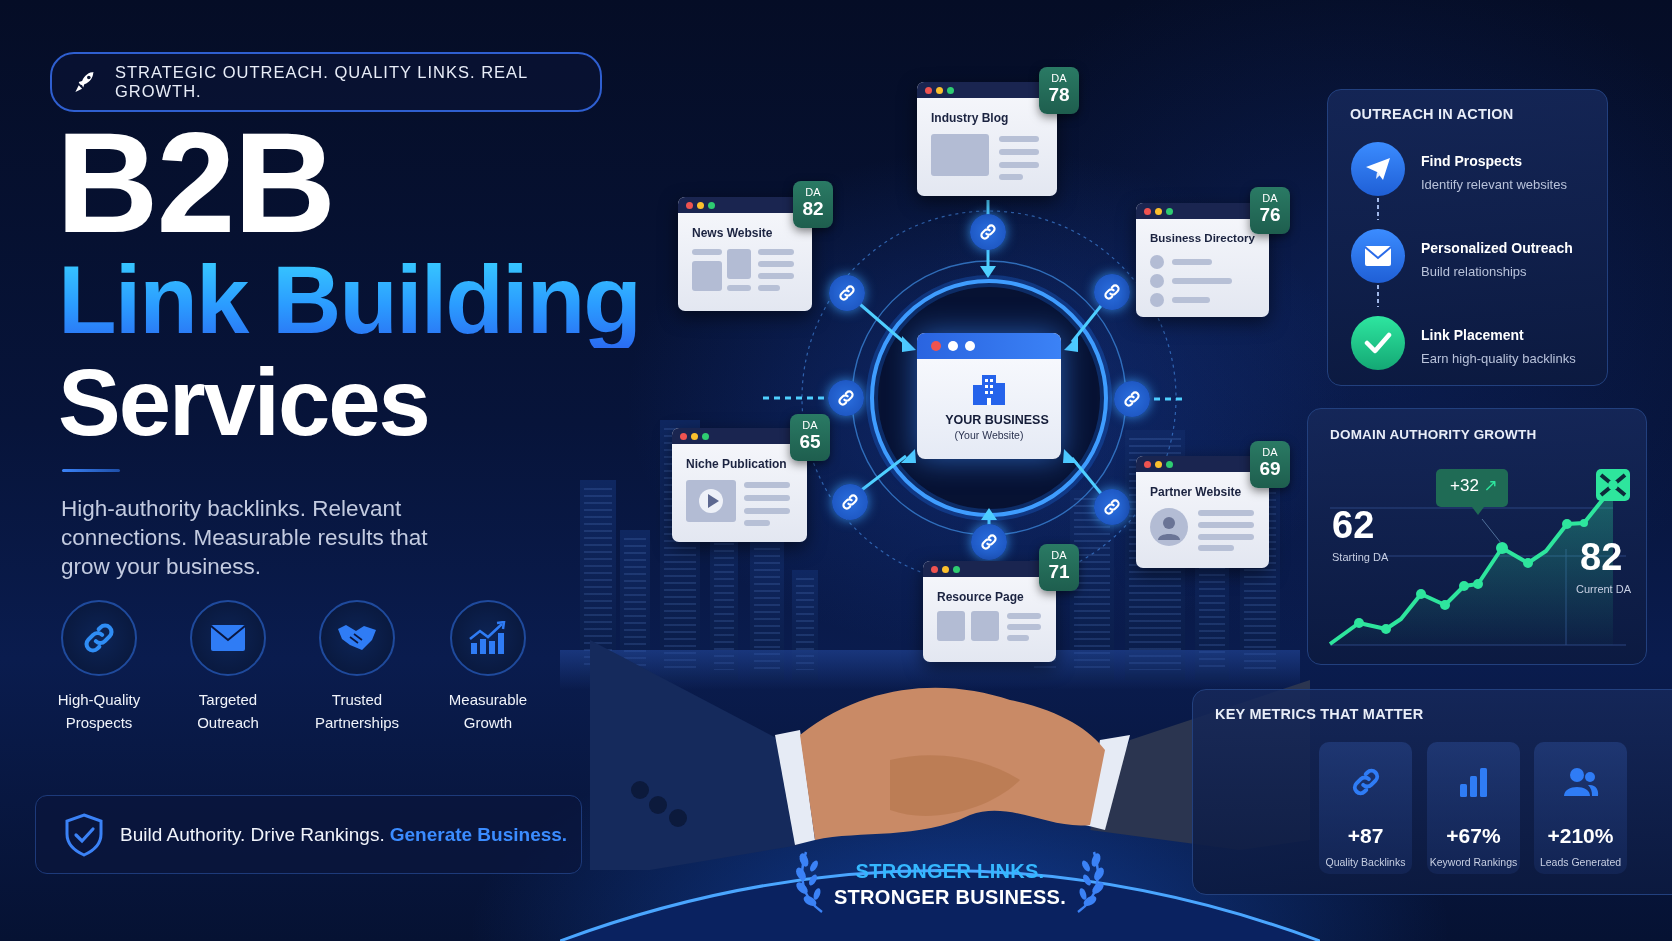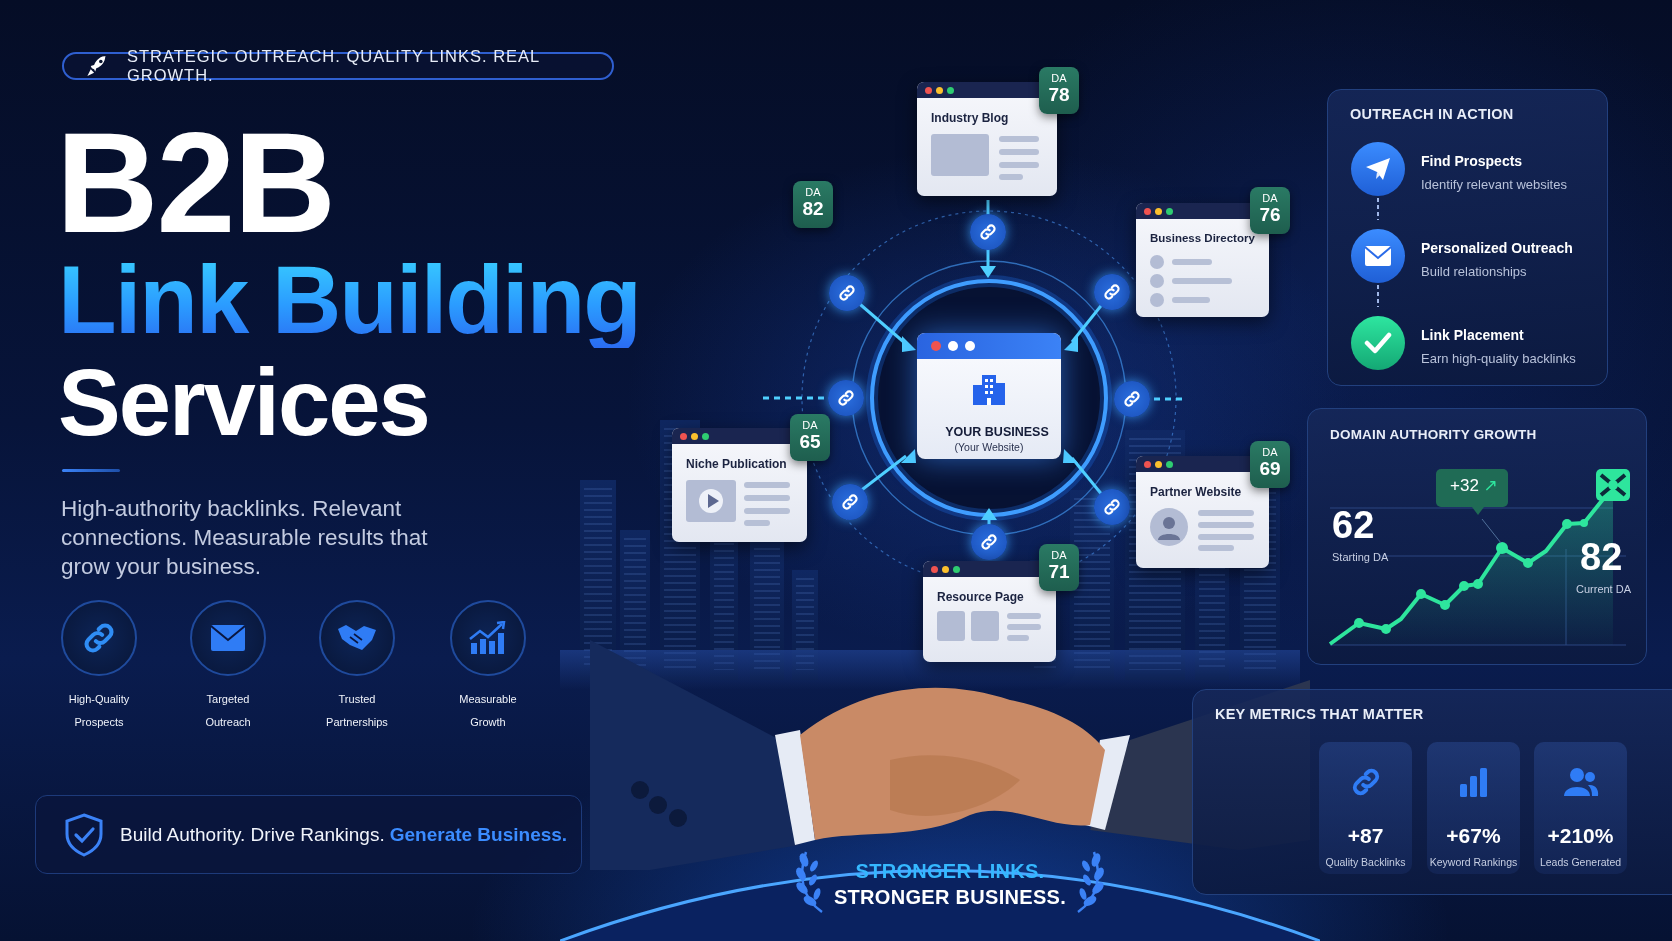--- a/index.html
+++ b/index.html
@@ -10,51 +10,51 @@
       radial-gradient(ellipse 700px 300px at 960px 930px, rgba(30,110,255,0.45), transparent 70%),
       radial-gradient(ellipse 600px 500px at 1350px 300px, rgba(20,50,130,0.35), transparent 70%),
       linear-gradient(180deg,#050d26 0%,#07143a 45%,#0a1c4e 70%,#061233 100%);}
   .abs{position:absolute;}
   
   .city{position:absolute;left:560px;top:360px;width:740px;height:320px;}
   .bld{position:absolute;bottom:0;background:linear-gradient(180deg,#112a66,#0b1d48);opacity:.85;}
   .bld::after{content:"";position:absolute;inset:8px 4px 10px 4px;background:repeating-linear-gradient(180deg,rgba(120,170,255,.18) 0 2px,transparent 2px 7px);}
   .water{position:absolute;left:560px;top:650px;width:740px;height:40px;background:linear-gradient(180deg,rgba(40,80,170,.5),rgba(10,25,70,.1));}
   
-  .pill{left:62px;top:52px;width:552px;height:28px;border:2px solid #2f5fd0;border-radius:24px;box-sizing:border-box;display:flex;align-items:center;background:rgba(10,20,55,.6);}
+  .pill{left:50px;top:52px;width:552px;height:60px;border:2px solid #2f5fd0;border-radius:24px;box-sizing:border-box;display:flex;align-items:center;background:rgba(10,20,55,.6);}
   .pill .rocket{width:28px;height:28px;margin-left:20px;margin-right:16px;}
   .pill span{font-size:16.5px;letter-spacing:1px;color:#e8edf8;}
   .h-b2b{left:56px;top:112px;font-size:142px;font-weight:bold;line-height:1;letter-spacing:-2px;color:#fff;}
   .h-link{left:58px;top:252px;font-size:96px;font-weight:bold;line-height:1;letter-spacing:-2px;
     background:linear-gradient(180deg,#39d0ff 0%,#2b9cff 55%,#2a6cf2 100%);-webkit-background-clip:text;background-clip:text;color:transparent;}
   .h-services{left:58px;top:356px;font-size:94px;font-weight:bold;line-height:1;letter-spacing:-2px;color:#fff;}
   .divider{left:62px;top:469px;width:58px;height:3px;background:linear-gradient(90deg,#3b82f6,#1e4fa8);border-radius:2px;}
   .para{left:61px;top:494px;width:400px;font-size:22.5px;line-height:29px;color:#c3cbe0;}
   .feat{position:absolute;top:600px;width:130px;text-align:center;}
   .feat .ring{width:72px;height:72px;margin:0 auto;border:2px solid #1f4a9c;border-radius:50%;background:radial-gradient(circle,#0d2456,#081536);display:flex;align-items:center;justify-content:center;}
-  .feat .lbl{margin-top:12px;font-size:11px;line-height:23px;color:#f0f3fa;}
+  .feat .lbl{margin-top:12px;font-size:15px;line-height:23px;color:#f0f3fa;}
   .banner{left:35px;top:795px;width:547px;height:79px;border:1.5px solid #1d3a7a;border-radius:12px;box-sizing:border-box;background:rgba(10,22,60,.7);display:flex;align-items:center;}
   .banner svg{margin-left:28px;margin-right:16px;}
   .banner .t1{font-size:19px;color:#f1f4fb;}
   .banner .t2{font-size:19px;color:#3b8cff;font-weight:bold;margin-left:5px;}
   
   .card{position:absolute;width:134px;height:114px;background:linear-gradient(180deg,#f7f8fc,#e3e7f1);border-radius:7px;box-shadow:0 6px 18px rgba(0,0,0,.5);overflow:hidden;}
   .card .bar{height:16px;background:#1a2550;display:flex;align-items:center;padding-left:8px;gap:4px;}
   .dot{width:7px;height:7px;border-radius:50%;display:inline-block;}
   .card .title{font-size:12px;font-weight:bold;color:#1b2340;margin:13px 0 0 14px;}
   .card .body{position:absolute;left:14px;top:52px;right:12px;bottom:12px;}
   .ph{position:absolute;background:#b3bcd4;border-radius:3px;}
   .ln{position:absolute;height:6px;background:#b7c0d6;border-radius:3px;}
   .da{position:absolute;width:40px;height:47px;border-radius:8px;background:linear-gradient(180deg,#2a7a64,#1e5e4e);box-shadow:0 3px 10px rgba(0,0,0,.5);text-align:center;color:#fff;}
   .da .k{font-size:11px;margin-top:5px;line-height:12px;}
   .da .v{font-size:19px;font-weight:bold;line-height:22px;}
   .center-card{position:absolute;left:917px;top:333px;width:144px;height:126px;border-radius:8px;overflow:hidden;background:linear-gradient(180deg,#fbfcff,#e5eaf5);box-shadow:0 0 30px rgba(60,140,255,.6);}
   .center-card .bar{height:26px;background:linear-gradient(90deg,#2a64e0,#3b82f6);display:flex;align-items:center;padding-left:14px;gap:7px;}
   .center-card .dot{width:10px;height:10px;}
-  .center-card .t1{text-align:center;font-size:12.5px;font-weight:bold;color:#141c38;margin-top:16px;padding-left:16px;}
+  .center-card .t1{text-align:center;font-size:12.5px;font-weight:bold;color:#141c38;margin-top:4px;padding-left:16px;}
   .center-card .t2{text-align:center;font-size:10.5px;color:#2b3350;margin-top:2px;}
   .node{position:absolute;width:36px;height:36px;margin:-18px 0 0 -18px;border-radius:50%;background:radial-gradient(circle,#2a6fe0,#1a4fb8);box-shadow:0 0 12px rgba(60,160,255,.8);display:flex;align-items:center;justify-content:center;}
   
   .panel{position:absolute;border:1.5px solid #22407e;border-radius:14px;box-sizing:border-box;background:linear-gradient(180deg,rgba(22,40,90,.85),rgba(12,26,64,.9));}
   .ph-title{position:absolute;font-size:14.5px;font-weight:bold;color:#e8edf8;letter-spacing:.2px;}
   .step{position:absolute;left:23px;display:flex;align-items:center;}
   .step .ic{width:54px;height:54px;border-radius:50%;display:flex;align-items:center;justify-content:center;flex:none;}
   .step .tx{margin-left:16px;margin-top:6px;}
   .step .a{font-size:14px;font-weight:bold;color:#fff;}
   .step .b{font-size:13px;color:#b8c2da;margin-top:8px;}
@@ -284,20 +284,38 @@
         <div class="ln" style="left:68px;top:15px;width:40px"></div>
         <div class="ln" style="left:68px;top:28px;width:40px"></div>
         <div class="ln" style="left:68px;top:40px;width:24px"></div>
     </div>
   </div>
   <div class="da" style="left:1039px;top:67px">
       <div class="k">DA</div>
       <div class="v">78</div>
     </div>
 
+  <div class="card" style="left:678px;top:197px">
+    <div class="bar">
+        <span class="dot" style="background:#ef5350"></span>
+        <span class="dot" style="background:#fbc02d"></span>
+        <span class="dot" style="background:#2ecc71"></span>
+      </div>
+    <div class="title">News Website</div>
+    <div class="body">
+      <div class="ln" style="left:0;top:0;width:30px"></div>
+      <div class="ph" style="left:0;top:12px;width:30px;height:30px"></div>
+      <div class="ph" style="left:35px;top:0;width:24px;height:30px"></div>
+      <div class="ln" style="left:35px;top:36px;width:24px"></div>
+      <div class="ln" style="left:66px;top:0;width:36px"></div>
+        <div class="ln" style="left:66px;top:12px;width:36px"></div>
+        <div class="ln" style="left:66px;top:24px;width:36px"></div>
+        <div class="ln" style="left:66px;top:36px;width:22px"></div>
+    </div>
+  </div>
   <div class="da" style="left:793px;top:181px">
       <div class="k">DA</div>
       <div class="v">82</div>
     </div>
 
   <div class="card" style="left:1136px;top:203px;width:133px">
     <div class="bar">
         <span class="dot" style="background:#ef5350"></span>
         <span class="dot" style="background:#fbc02d"></span>
         <span class="dot" style="background:#2ecc71"></span>

